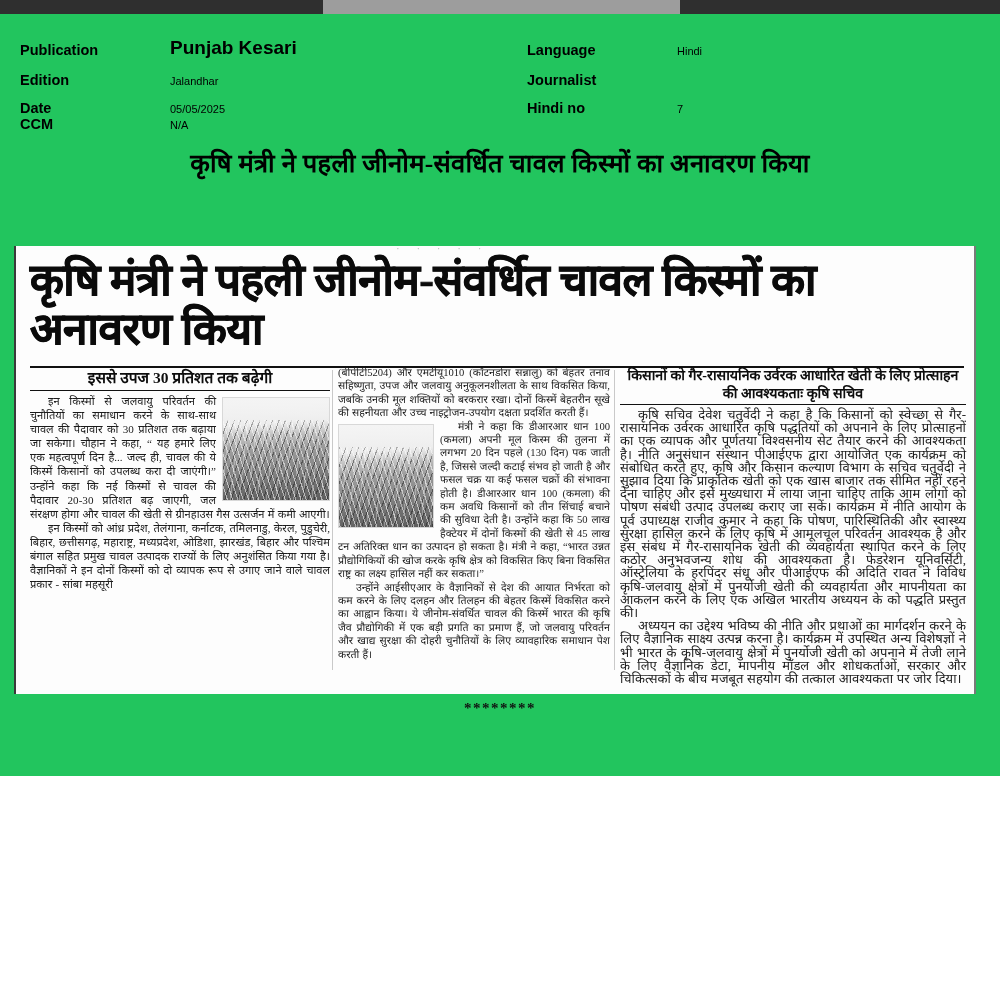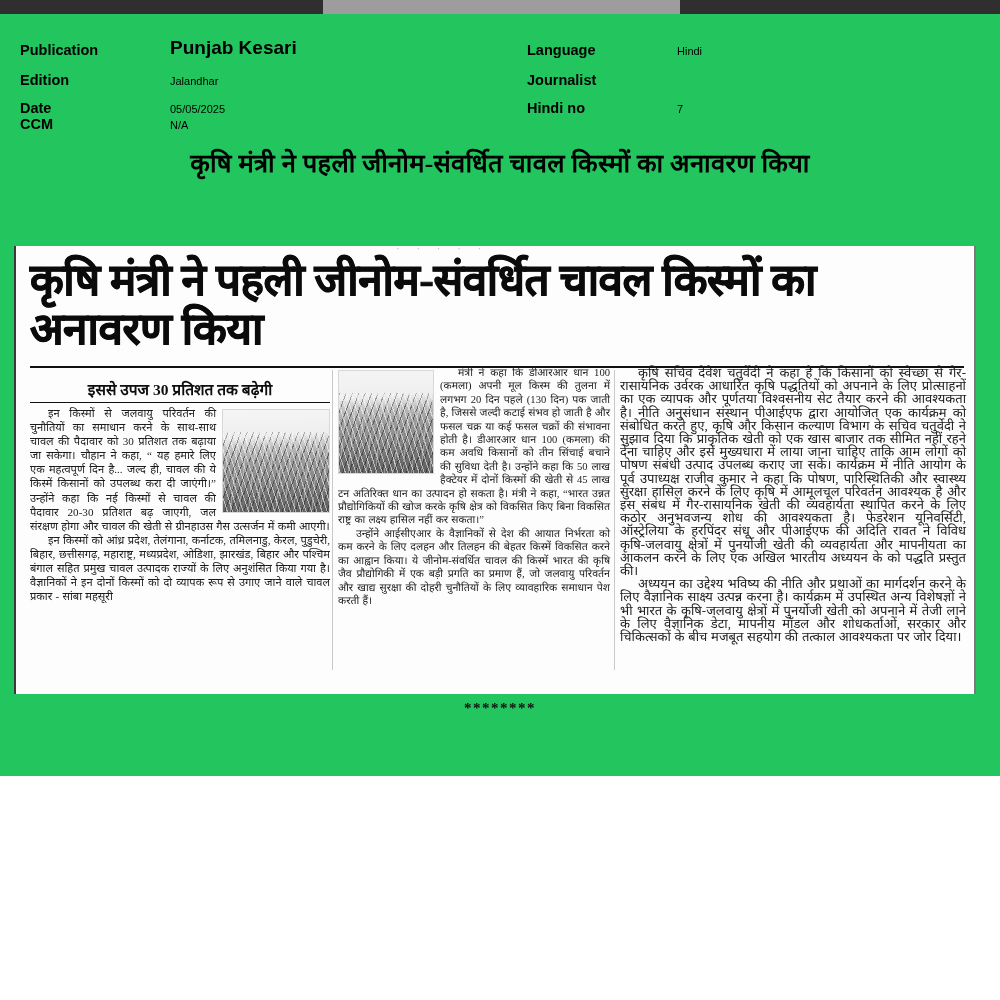--- a/index.html
+++ b/index.html
@@ -92,21 +92,21 @@
   .vr1 { left: 306px; }
   .vr2 { left: 588px; }
 
   .sub-head {
     font-family: "Liberation Serif", "DejaVu Serif", serif;
     font-weight: bold;
     font-size: 15.5px;
     line-height: 20px;
     text-align: center;
     color: #0d0d0d;
-    margin: 12px 0 3px 0;
+    margin: 0 0 3px 0;
     padding-bottom: 2px;
     border-bottom: 1.5px solid #111;
   }
   .sub-head2 {
     font-family: "Liberation Serif", "DejaVu Serif", serif;
     font-weight: bold;
     font-size: 14.2px;
     line-height: 18px;
     text-align: center;
     color: #0d0d0d;
@@ -234,26 +234,28 @@
       <div class="vrule vr2"></div>
 
       <div class="colA">
         <div class="sub-head">इससे उपज 30 प्रतिशत तक बढ़ेगी</div>
         <div class="photo"></div>
         <p class="body-txt indent">इन किस्मों से जलवायु परिवर्तन की चुनौतियों का समाधान करने के साथ-साथ चावल की पैदावार को 30 प्रतिशत तक बढ़ाया जा सकेगा। चौहान ने कहा, “ यह हमारे लिए एक महत्वपूर्ण दिन है... जल्द ही, चावल की ये किस्में किसानों को उपलब्ध करा दी जाएंगी।” उन्होंने कहा कि नई किस्मों से चावल की पैदावार 20-30 प्रतिशत बढ़ जाएगी, जल संरक्षण होगा और चावल की खेती से ग्रीनहाउस गैस उत्सर्जन में कमी आएगी।</p>
         <p class="body-txt indent">इन किस्मों को आंध्र प्रदेश, तेलंगाना, कर्नाटक, तमिलनाडु, केरल, पुडुचेरी, बिहार, छत्तीसगढ़, महाराष्ट्र, मध्यप्रदेश, ओडिशा, झारखंड, बिहार और पश्चिम बंगाल सहित प्रमुख चावल उत्पादक राज्यों के लिए अनुशंसित किया गया है। वैज्ञानिकों ने इन दोनों किस्मों को दो व्यापक रूप से उगाए जाने वाले चावल प्रकार - सांबा महसूरी</p>
       </div>
 
       <div class="colB">
+        <p class="body-txt narrow">(बीपीटी5204) और एमटीयू1010 (कॉटनडोरा सन्नालु) को बेहतर तनाव सहिष्णुता, उपज और जलवायु अनुकूलनशीलता के साथ विकसित किया, जबकि उनकी मूल शक्तियों को बरकरार रखा। दोनों किस्में बेहतरीन सूखे की सहनीयता और उच्च नाइट्रोजन-उपयोग दक्षता प्रदर्शित करती हैं।</p>
         <div class="photo photo-b"></div>
         <p class="body-txt narrow indent">मंत्री ने कहा कि डीआरआर धान 100 (कमला) अपनी मूल किस्म की तुलना में लगभग 20 दिन पहले (130 दिन) पक जाती है, जिससे जल्दी कटाई संभव हो जाती है और फसल चक्र या कई फसल चक्रों की संभावना होती है। डीआरआर धान 100 (कमला) की कम अवधि किसानों को तीन सिंचाई बचाने की सुविधा देती है। उन्होंने कहा कि 50 लाख हैक्टेयर में दोनों किस्मों की खेती से 45 लाख टन अतिरिक्त धान का उत्पादन हो सकता है। मंत्री ने कहा, “भारत उन्नत प्रौद्योगिकियों की खोज करके कृषि क्षेत्र को विकसित किए बिना विकसित राष्ट्र का लक्ष्य हासिल नहीं कर सकता।”</p>
         <p class="body-txt narrow indent">उन्होंने आईसीएआर के वैज्ञानिकों से देश की आयात निर्भरता को कम करने के लिए दलहन और तिलहन की बेहतर किस्में विकसित करने का आह्वान किया। ये जीनोम-संवर्धित चावल की किस्में भारत की कृषि जैव प्रौद्योगिकी में एक बड़ी प्रगति का प्रमाण हैं, जो जलवायु परिवर्तन और खाद्य सुरक्षा की दोहरी चुनौतियों के लिए व्यावहारिक समाधान पेश करती हैं।</p>
       </div>
 
       <div class="colC">
+        <div class="sub-head2">किसानों को गैर-रासायनिक उर्वरक आधारित खेती के लिए प्रोत्साहन की आवश्यकताः कृषि सचिव</div>
         <p class="body-txt right indent">कृषि सचिव देवेश चतुर्वेदी ने कहा है कि किसानों को स्वेच्छा से गैर-रासायनिक उर्वरक आधारित कृषि पद्धतियों को अपनाने के लिए प्रोत्साहनों का एक व्यापक और पूर्णतया विश्वसनीय सेट तैयार करने की आवश्यकता है। नीति अनुसंधान संस्थान पीआईएफ द्वारा आयोजित एक कार्यक्रम को संबोधित करते हुए, कृषि और किसान कल्याण विभाग के सचिव चतुर्वेदी ने सुझाव दिया कि प्राकृतिक खेती को एक खास बाजार तक सीमित नहीं रहने देना चाहिए और इसे मुख्यधारा में लाया जाना चाहिए ताकि आम लोगों को पोषण संबंधी उत्पाद उपलब्ध कराए जा सकें। कार्यक्रम में नीति आयोग के पूर्व उपाध्यक्ष राजीव कुमार ने कहा कि पोषण, पारिस्थितिकी और स्वास्थ्य सुरक्षा हासिल करने के लिए कृषि में आमूलचूल परिवर्तन आवश्यक है और इस संबंध में गैर-रासायनिक खेती की व्यवहार्यता स्थापित करने के लिए कठोर अनुभवजन्य शोध की आवश्यकता है। फेडरेशन यूनिवर्सिटी, ऑस्ट्रेलिया के हरपिंदर संधू और पीआईएफ की अदिति रावत ने विविध कृषि-जलवायु क्षेत्रों में पुनर्योजी खेती की व्यवहार्यता और मापनीयता का आकलन करने के लिए एक अखिल भारतीय अध्ययन के को पद्धति प्रस्तुत की।</p>
         <p class="body-txt right indent">अध्ययन का उद्देश्य भविष्य की नीति और प्रथाओं का मार्गदर्शन करने के लिए वैज्ञानिक साक्ष्य उत्पन्न करना है। कार्यक्रम में उपस्थित अन्य विशेषज्ञों ने भी भारत के कृषि-जलवायु क्षेत्रों में पुनर्योजी खेती को अपनाने में तेजी लाने के लिए वैज्ञानिक डेटा, मापनीय मॉडल और शोधकर्ताओं, सरकार और चिकित्सकों के बीच मजबूत सहयोग की तत्काल आवश्यकता पर जोर दिया।</p>
       </div>
 
     </div>
   </div>
 
   <div class="asterisks">********</div>
 
   <div class="footer-dl">Downloaded from</div>

